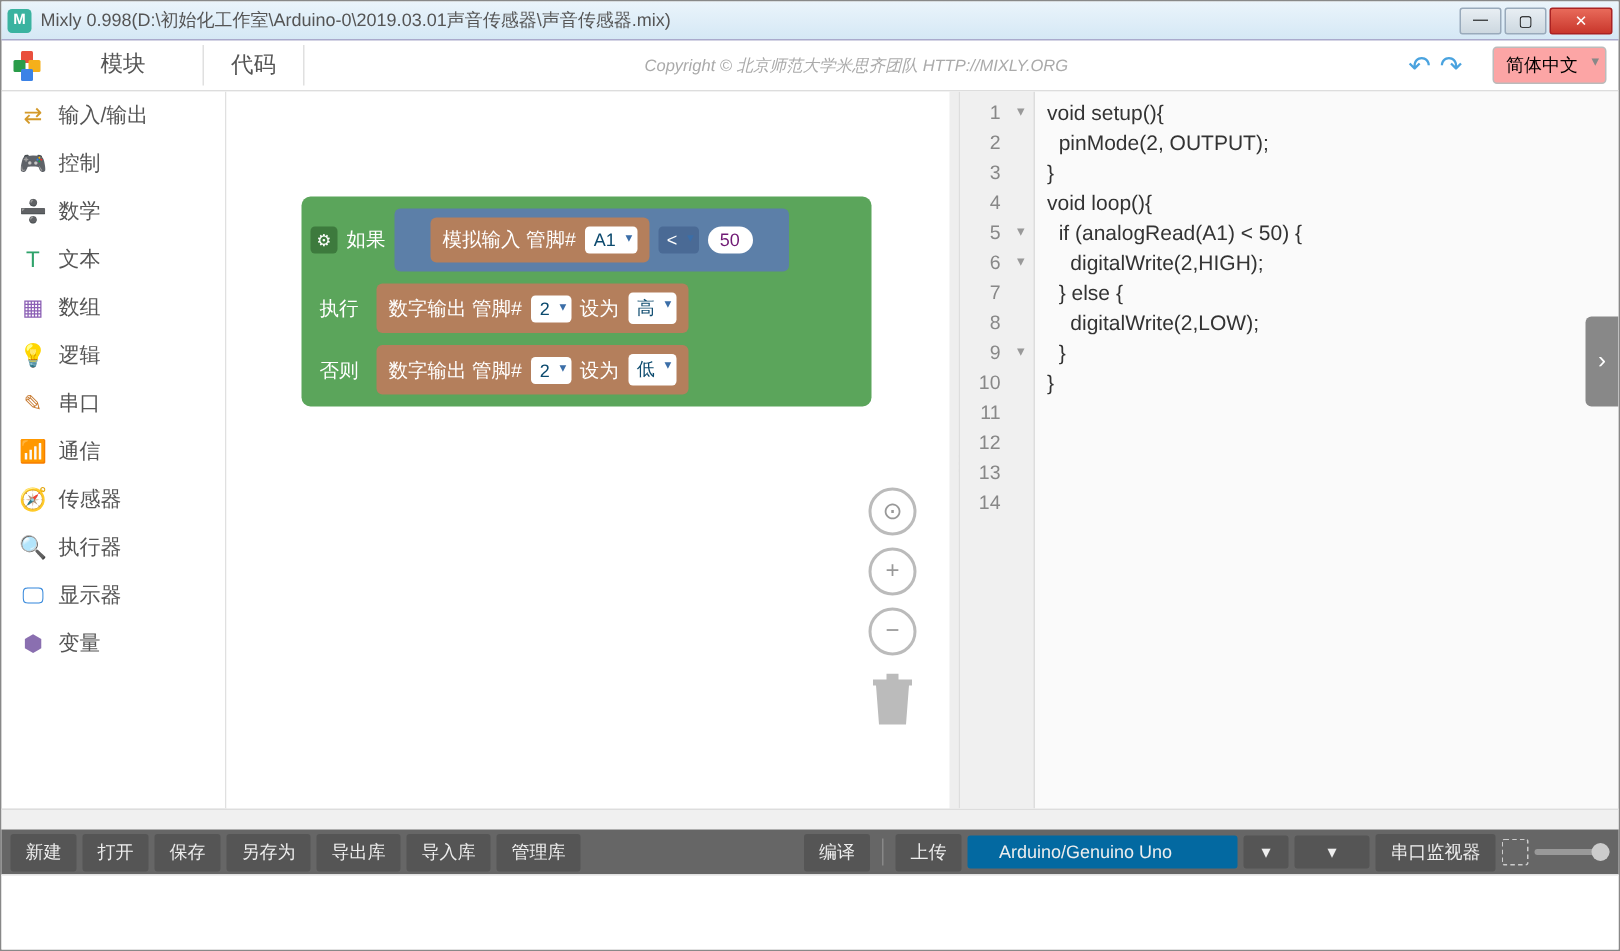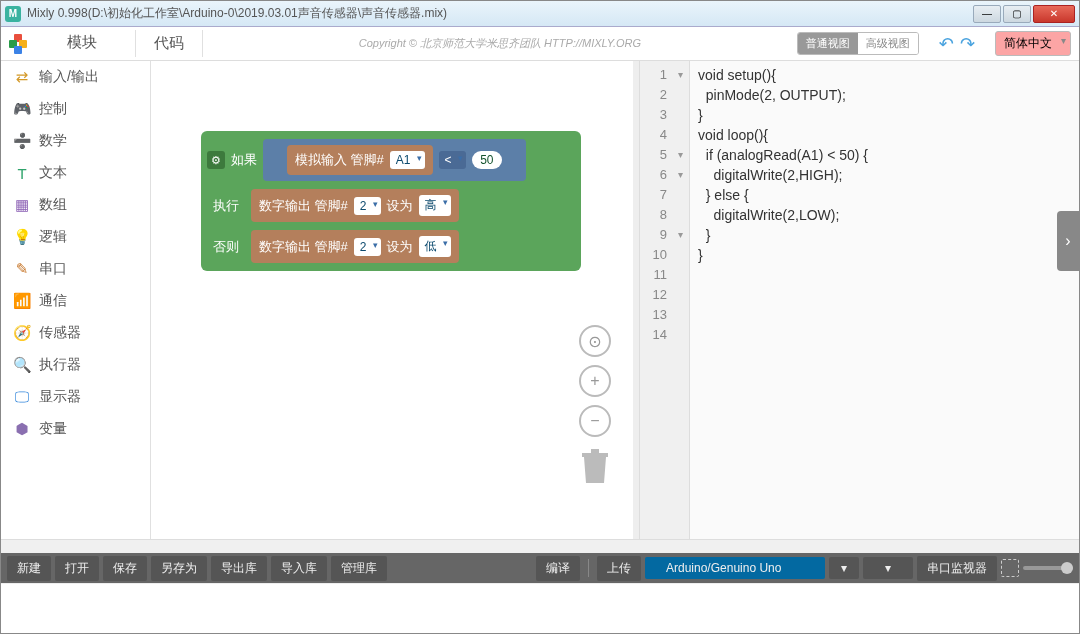--- a/index.html
+++ b/index.html
@@ -33,21 +33,21 @@
 .workspace { flex: 1; position: relative; background: #fff; }
 .blocks-area { position: absolute; top: 70px; left: 50px; }
 .block-if { background: #5ba55b; border-radius: 6px; padding: 4px 6px; color: #fff; font-size: 13px; width: 380px; }
 .block-row { display: flex; align-items: center; gap: 6px; padding: 4px 0; }
 .gear { width: 18px; height: 18px; background: #3d7a3d; border-radius: 3px; display: flex; align-items: center; justify-content: center; font-size: 11px; }
 .inner-block { background: #5c7fa8; border-radius: 4px; padding: 6px 24px; display: flex; align-items: center; gap: 6px; color: #fff; }
 .analog-block { background: #b47f5c; border-radius: 4px; padding: 6px 8px; display: flex; align-items: center; gap: 6px; }
 .digital-block { background: #b47f5c; border-radius: 4px; padding: 6px 8px; display: flex; align-items: center; gap: 6px; margin-left: 40px; }
 .dropdown { background: #fff; color: #0c4a6e; padding: 2px 14px 2px 6px; border-radius: 3px; position: relative; font-size: 12px; }
 .dropdown::after { content: "▾"; position: absolute; right: 3px; font-size: 9px; color: #3b6ea8; }
-.num-input { background: #fff; color: #14532d; padding: 2px 8px; border-radius: 10px; font-size: 12px; min-width: 30px; text-align: right; }
+.num-input { background: #fff; color: #701a75; padding: 2px 8px; border-radius: 10px; font-size: 12px; min-width: 30px; text-align: center; }
 .ws-controls { position: absolute; right: 20px; bottom: 50px; display: flex; flex-direction: column; gap: 8px; align-items: center; }
 .ws-ctrl { width: 32px; height: 32px; border: 2px solid #bbb; border-radius: 50%; display: flex; align-items: center; justify-content: center; color: #999; font-size: 16px; cursor: pointer; background: #fff; }
 .trash { width: 36px; height: 44px; color: #aaa; cursor: pointer; display: flex; align-items: center; justify-content: center; }
 .splitter { width: 6px; background: #eee; cursor: col-resize; position: relative; }
 .splitter::before { content: "⋮"; position: absolute; top: 50%; left: 0; color: #aaa; font-size: 14px; }
 .code-pane { width: 440px; display: flex; font-family: Consolas, monospace; font-size: 14px; background: #fafafa; border-left: 1px solid #ddd; position: relative; }
 .gutter { width: 50px; background: #f0f0f0; text-align: right; padding: 4px 6px 4px 0; color: #888; font-size: 13px; line-height: 20px; border-right: 1px solid #ddd; }
 .gutter div { display: flex; justify-content: flex-end; gap: 6px; }
 .fold { color: #999; font-size: 10px; width: 10px; cursor: pointer; }
 .code-text { padding: 4px 8px; line-height: 20px; white-space: pre; color: #333; }
@@ -81,24 +81,20 @@
   <div class="topbar">
     <div class="logo-blocks">
         <span class="lb1"></span>
         <span class="lb2"></span>
         <span class="lb3"></span>
         <span class="lb4"></span>
       </div>
     <div class="tab-label tab-active">模块</div>
     <div class="tab-label tab-code">代码</div>
     <div class="copyright">Copyright © 北京师范大学米思齐团队 HTTP://MIXLY.ORG</div>
-    <div class="view-btns">
-      <div class="view-btn active">普通视图</div>
-      <div class="view-btn">高级视图</div>
-    </div>
     <div class="hist-btns">
       <div class="hist-btn">↶</div>
       <div class="hist-btn">↷</div>
     </div>
     <div class="lang-sel">简体中文</div>
   </div>
 
   <div class="main">
     <div class="sidebar" id="sidebar">
         <div class="cat">

